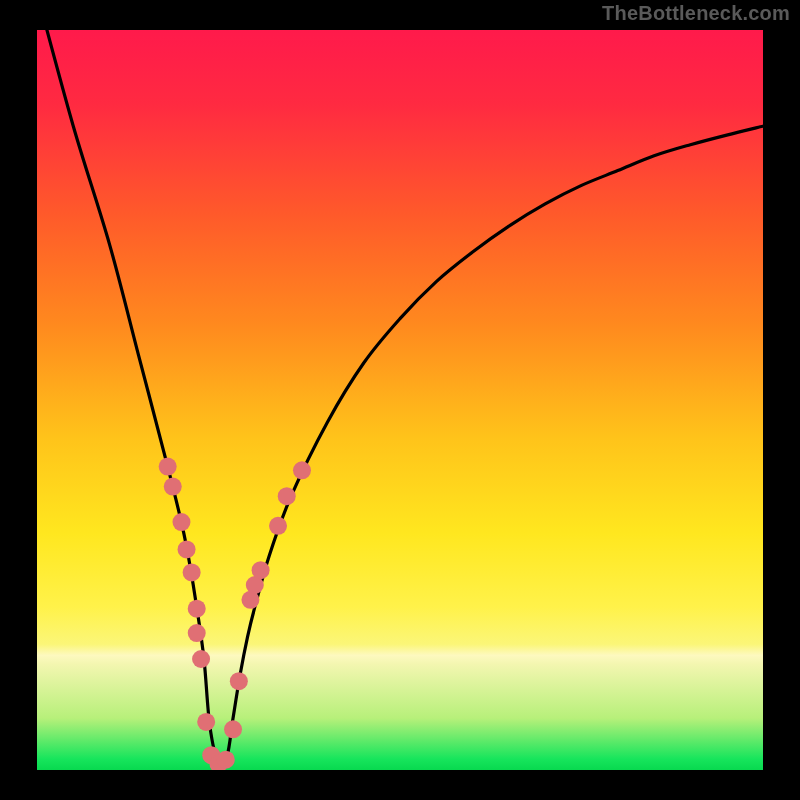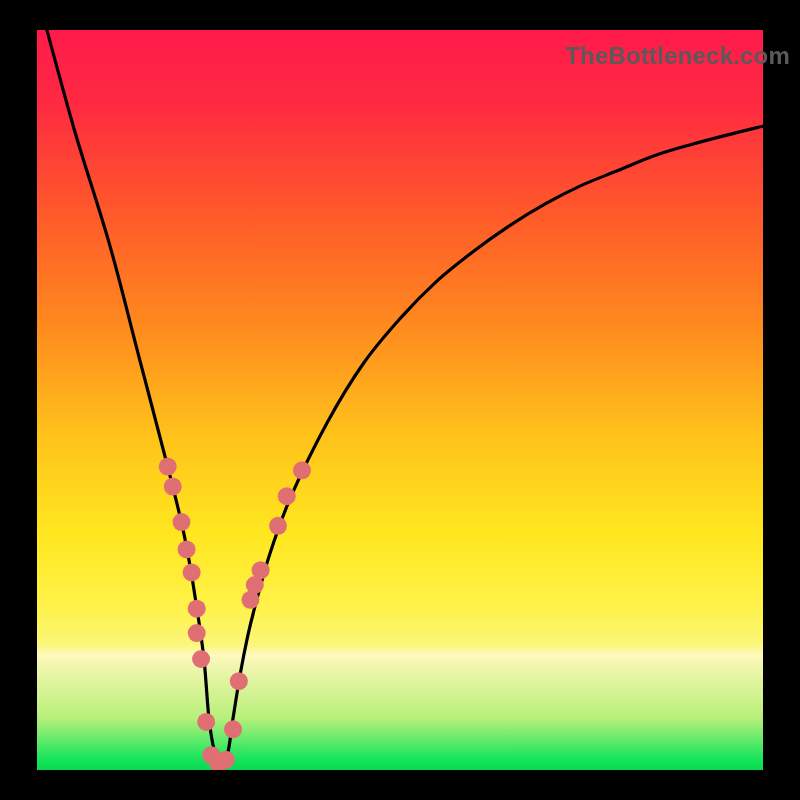--- a/index.html
+++ b/index.html
@@ -14,26 +14,25 @@
     width: 800px;
     height: 800px;
     background: #000;
     position: relative;
   }
   .watermark {
     position: absolute;
     top: 2px;
     right: 10px;
     color: #5a5a5a;
-    font-size: 24px;
+    font-size: 20px;
     font-weight: 600;
     letter-spacing: 0.2px;
     z-index: 50;
     font-family: Arial, sans-serif;
-    margin-top: 40px;
   }
   .plot-area {
     position: absolute;
     left: 37px;
     top: 30px;
     width: 726px;
     height: 740px;
     overflow: hidden;
   }
   .plot-area svg {

